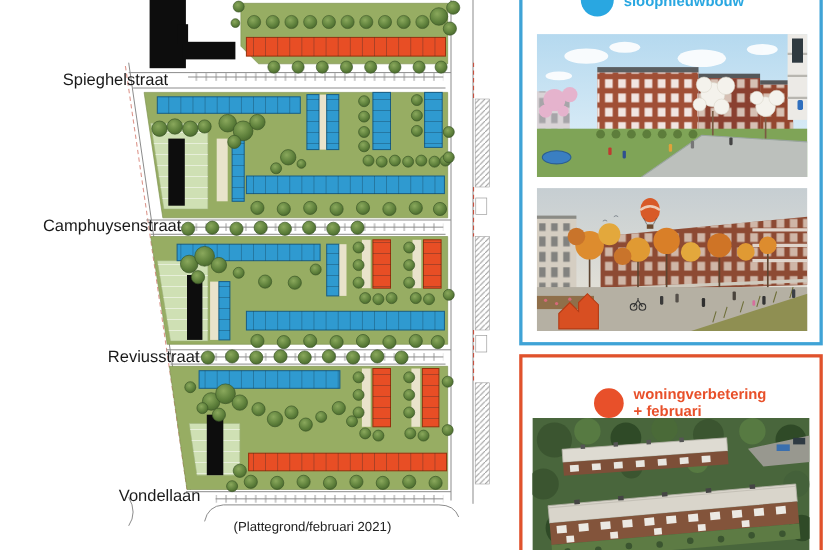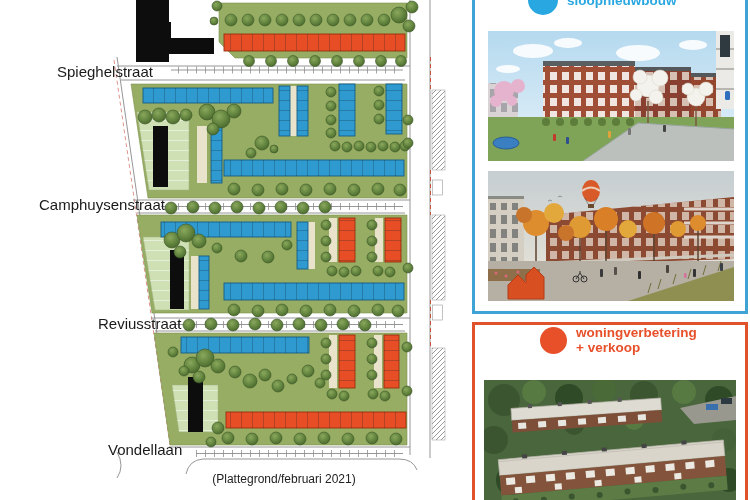--- a/index.html
+++ b/index.html
@@ -19,21 +19,21 @@
   .lgreen{fill:var(--map-light-green);stroke:#9fb380;stroke-width:.5;}
   .cream{fill:var(--path-cream);}
   .road{stroke:#8a8a8a;stroke-width:.9;fill:none;}
   .reddash{stroke:#c65040;stroke-width:1;fill:none;stroke-dasharray:4 3;}
 
   .panel{position:absolute;background:#fff;box-sizing:border-box;}
   #panel-blue{left:472px;top:-38px;width:276px;height:352px;border:3px solid var(--panel-blue-border);}
   #panel-orange{left:472px;top:322px;width:276px;height:240px;border:3px solid var(--panel-orange-border);}
   .legend-row{position:absolute;display:flex;align-items:center;gap:9px;}
   #panel-blue .legend-row{left:53px;top:20px;}
-  #panel-orange .legend-row{left:65px;top:0;}
+  #panel-orange .legend-row{left:65px;top:26px;}
   .legend-dot{border-radius:50%;flex:0 0 auto;}
   #panel-blue .legend-dot{width:30px;height:30px;background:var(--legend-blue);}
   #panel-orange .legend-dot{width:27px;height:27px;background:var(--legend-orange);}
   .legend-label{font-weight:bold;font-size:13.5px;line-height:15px;}
   #panel-blue .legend-label{color:var(--legend-blue);}
   #panel-orange .legend-label{color:var(--legend-orange);}
   .scene{position:absolute;display:block;}
   #scene-spring{left:13px;top:66px;}
   #scene-autumn{left:13px;top:206px;}
   #scene-aerial{left:9px;top:55px;}
@@ -478,21 +478,21 @@
         <path d="M88,108 L92,102 L96,108 M92,102 V100"></path>
       </g>
   </svg>
 </div>
 
 <div id="panel-orange" class="panel">
   <div class="legend-row">
     <div class="legend-dot"></div>
     <div class="legend-label">
       <div>woningverbetering</div>
-      <div>+ verkoop</div>
+      <div>+ februari</div>
     </div>
   </div>
 
   <svg id="scene-aerial" class="scene" width="252" height="170" viewBox="0 0 252 170">
     <rect width="252" height="170" fill="#49663c"></rect>
     <g>
       <circle cx="20" cy="20" r="16" fill="#3b5530"></circle>
         <circle cx="50" cy="12" r="12" fill="#577a42"></circle>
         <circle cx="85" cy="18" r="14" fill="#2f4a27"></circle>
       <circle cx="120" cy="10" r="12" fill="#4a6a38"></circle>

